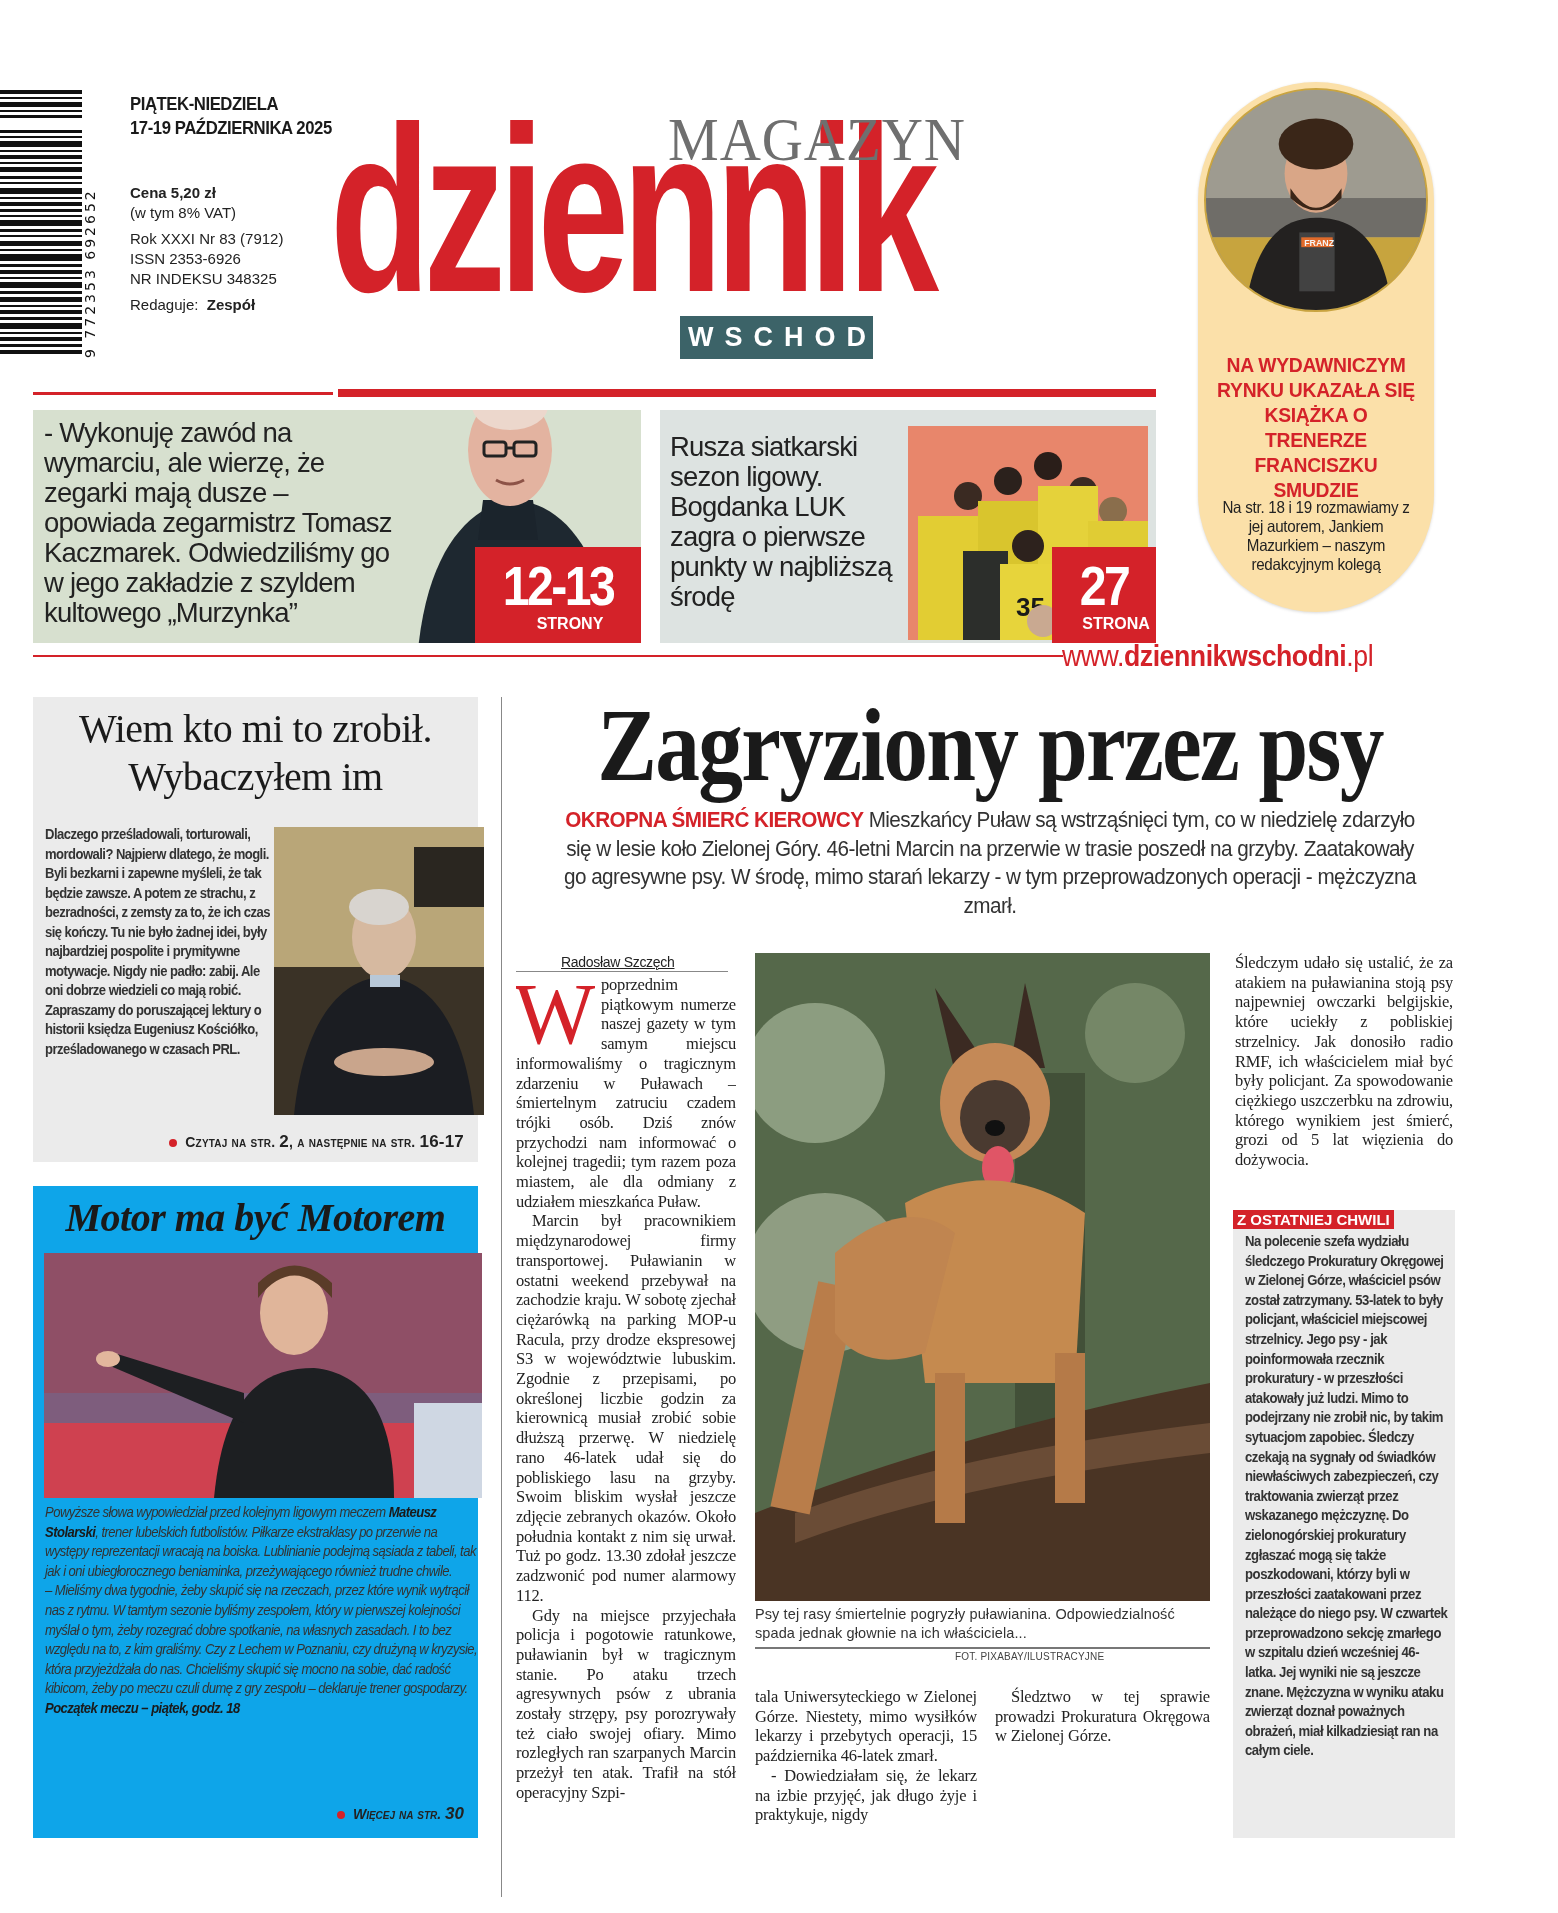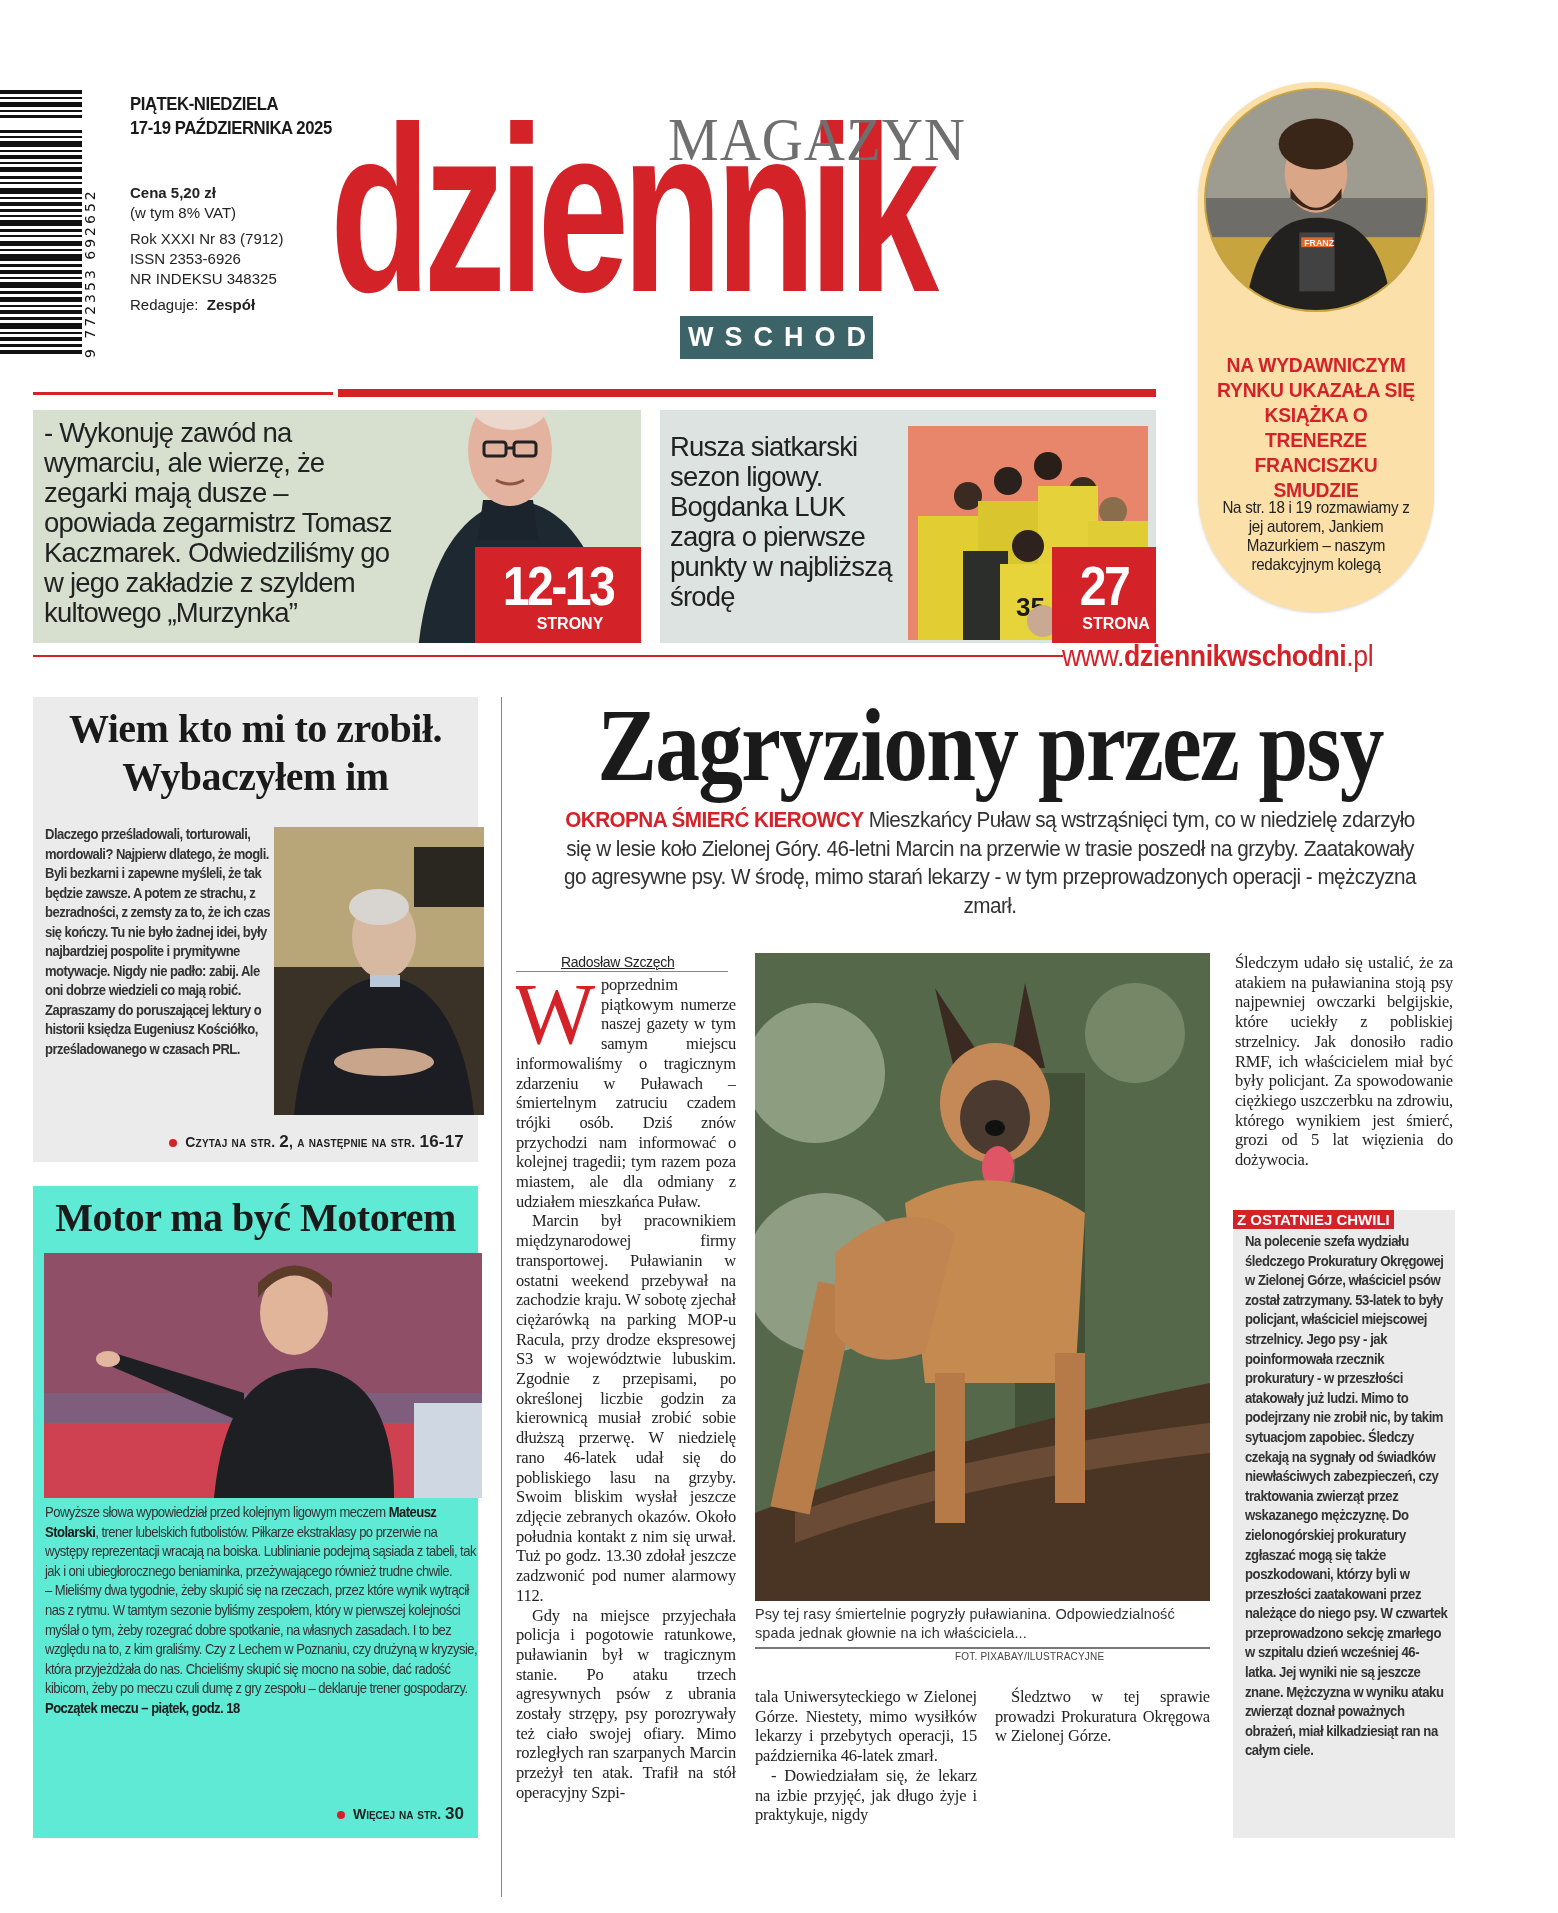--- a/index.html
+++ b/index.html
@@ -46,29 +46,29 @@
   .pill .headline { position:absolute; left: 8px; top: 270px; width: 220px; text-align: center; color: #d42229; font-weight: bold; font-size: 21px; line-height: 25px; letter-spacing: -0.3px; transform: scaleX(0.92); transform-origin: center top; }
   .pill .sub { position:absolute; left: 8px; top: 416px; width: 220px; text-align: center; color: #222; font-size: 16.5px; line-height: 19px; letter-spacing: -0.3px; transform: scaleX(0.92); transform-origin: center top; }
 
   
   .www-rule { left: 33px; top: 655px; width: 1030px; height: 2px; background: #d42229; }
   .www { left: 1062px; top: 640px; font-size: 29px; color: #d42229; letter-spacing: -0.5px; transform: scaleX(0.92); transform-origin: left top; }
   .www b { font-weight: bold; }
 
   
   .story1 { left: 33px; top: 697px; width: 445px; height: 465px; background: #ebebeb; }
-  .story1 .title { position:absolute; left: 0; top: 8px; width: 100%; text-align: center; font-family: "Liberation Serif", serif; font-weight: bold; font-size: 40px; line-height: 48px; color: #1a1a1a; letter-spacing: -0.5px; }
+  .story1 .title { position:absolute; left: 0; top: 8px; width: 100%; text-align: center; font-family: "Liberation Serif", serif; font-weight: normal; font-size: 40px; line-height: 48px; color: #1a1a1a; letter-spacing: -0.5px; }
   .story1 .lead { position:absolute; left: 12px; top: 128px; width: 232px; font-size: 14.5px; line-height: 19.5px; font-weight: bold; color: #333; letter-spacing: -0.6px; transform: scaleX(0.9); transform-origin: left top; width: 258px; }
   .story1 .photo { position:absolute; left: 241px; top: 130px; width: 210px; height: 288px; background: radial-gradient(circle at 45% 40%, #c9b893 0%, #9b8a62 30%, #2e2a24 75%, #1b1916 100%); overflow:hidden; }
   .story1 .more { position:absolute; right: 14px; bottom: 10px; font-size: 14px; font-weight: bold; color: #222; letter-spacing: 0.2px; }
   .story1 .more .dot, .story2 .more .dot { display:inline-block; width: 8px; height: 8px; border-radius:50%; background:#d42229; margin-right: 8px; vertical-align: middle; }
   .smallcaps-big { font-size: 17px; }
 
   
-  .story2 { left: 33px; top: 1186px; width: 445px; height: 652px; background: #5eead4; }
+  .story2 { left: 33px; top: 1186px; width: 445px; height: 652px; background: #0ea5e9; font-style: italic; }
   .story2 .title { position:absolute; left: 0; top: 8px; width: 100%; text-align: center; font-family: "Liberation Serif", serif; font-weight: bold; font-size: 40px; line-height: 48px; letter-spacing: -0.5px; }
   .story2 .photo { position:absolute; left: 11px; top: 67px; width: 438px; height: 245px; background: linear-gradient(90deg,#b94251 0%, #6e5a88 25%, #c23542 50%, #4f5b8a 75%, #c8d2e2 100%); overflow:hidden; }
   .story2 .body { position:absolute; left: 12px; top: 317px; width: 438px; font-size: 14.5px; line-height: 19.6px; color: #333; letter-spacing: -0.6px; transform: scaleX(0.9); transform-origin: left top; width: 486px; }
   .story2 .body b { color: #1a1a1a; }
   .story2 .more { position:absolute; right: 14px; bottom: 14px; font-size: 14px; font-weight: bold; color: #222; }
 
   .vdivider { left: 501px; top: 697px; width: 1px; height: 1200px; background: #888; }
 
   
   .main-title { left: 515px; top: 690px; width: 950px; text-align: center; font-family: "Liberation Serif", serif; font-weight: bold; font-size: 104px; line-height: 110px; letter-spacing: -2px; color: #1a1a1a; transform: scaleX(0.86); transform-origin: center top; }

